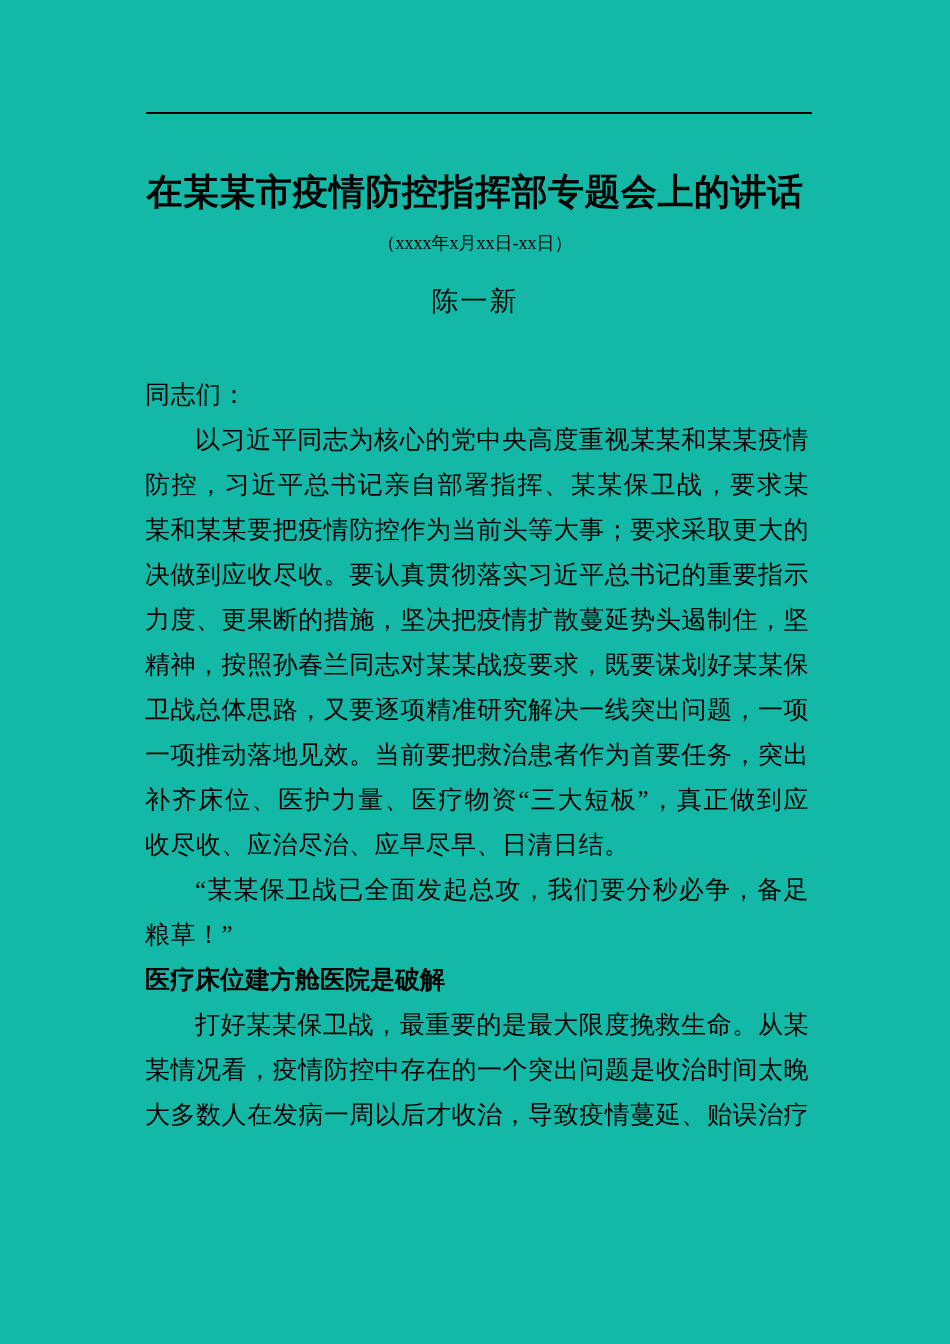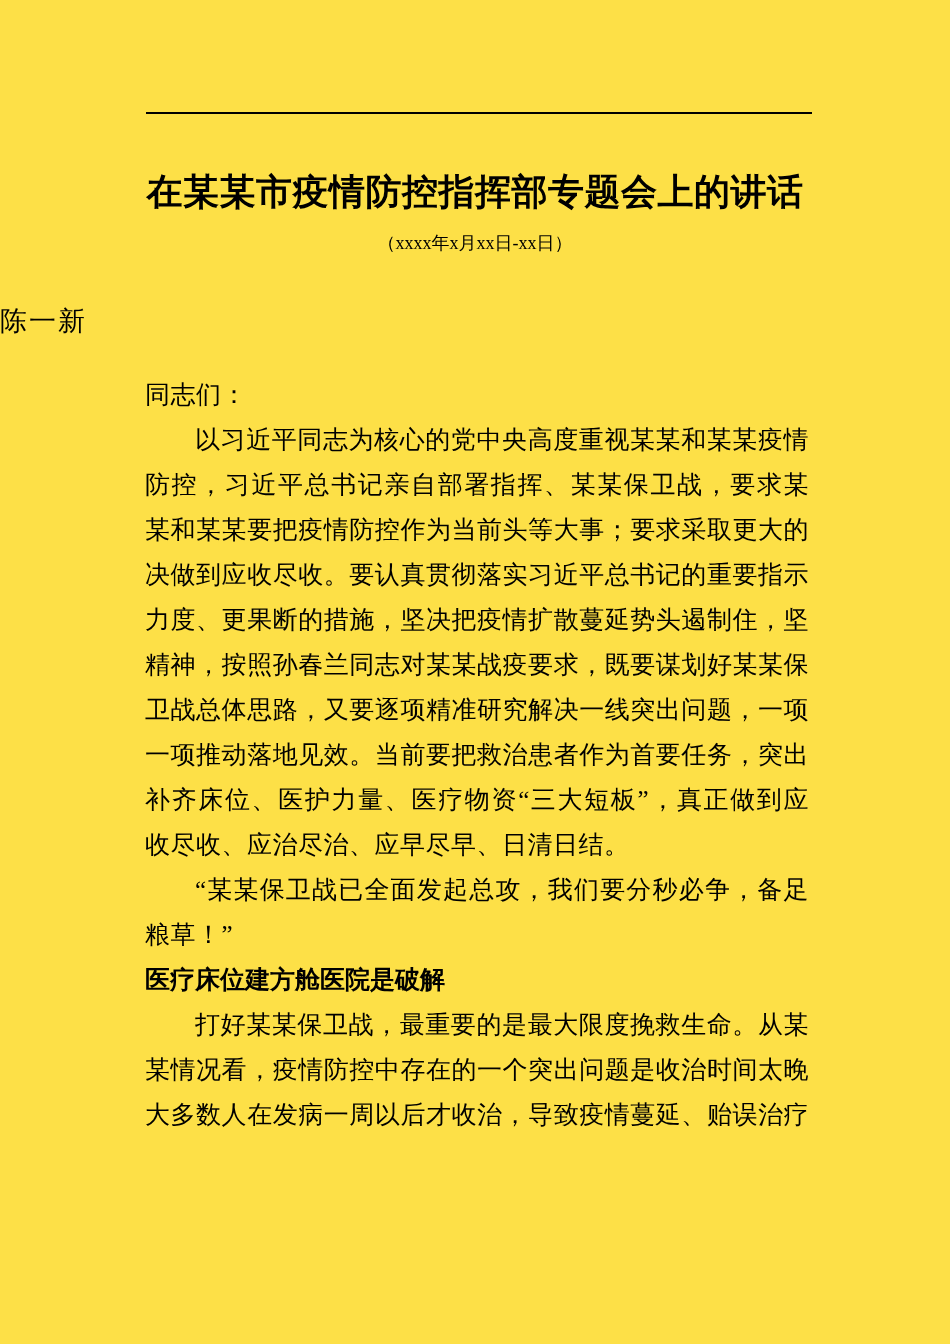--- a/index.html
+++ b/index.html
@@ -4,21 +4,21 @@
 <style>
   html, body {
     margin: 0;
     padding: 0;
     background: #ffffff;
   }
   .page {
     position: relative;
     width: 950px;
     height: 1344px;
-    background: #fde047;
+    background: #14b8a6;
     color: #000000;
     font-family: "Liberation Serif", serif;
     overflow: hidden;
   }
   .header-rule {
     position: absolute;
     left: 146px;
     top: 112px;
     width: 666px;
     height: 2px;
@@ -42,25 +42,24 @@
     top: 231px;
     text-align: center;
     font-size: 18px;
     font-family: "Liberation Serif", serif;
   }
   .doc-author {
     position: absolute;
     left: 0;
     right: 0;
     top: 283px;
-    text-align: left;
+    text-align: center;
     font-size: 27px;
     letter-spacing: 2px;
     font-family: Liberation Serif, serif;
-    margin-top: 20px;
   }
   .doc-body {
     position: absolute;
     left: 145px;
     top: 372px;
     width: 664px;
     font-size: 25px;
     line-height: 45px;
     font-weight: normal;
   }

